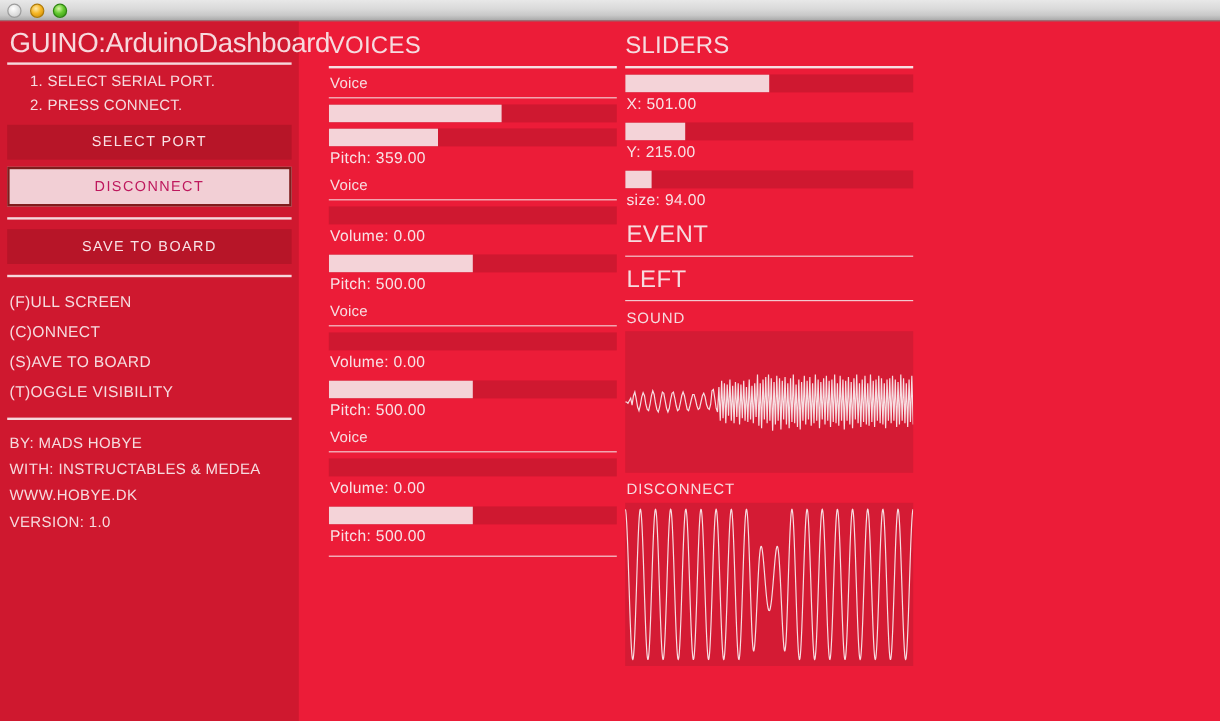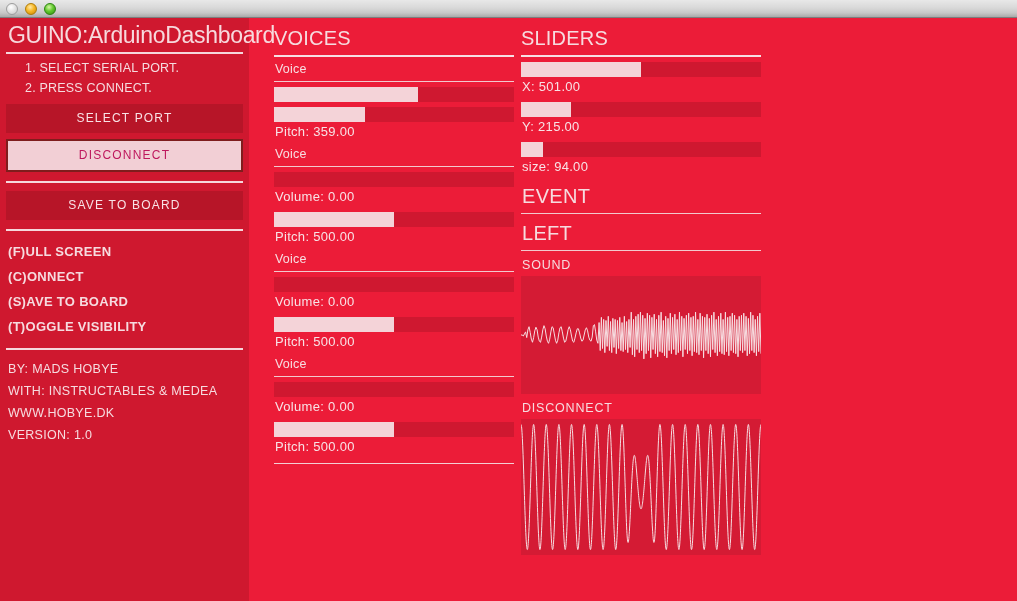--- a/index.html
+++ b/index.html
@@ -115,21 +115,20 @@
   .sep {
     height: 2px;
     background: #f6d7dc;
     margin: 9px 0 8px 0;
   }
   .shortcut {
     color: #f6dbdf;
     font-size: 13px;
     letter-spacing: 0.3px;
     padding: 5px 0 5px 2px;
-    font-weight: bold;
   }
   .credit {
     color: #f6dbdf;
     font-size: 12.5px;
     letter-spacing: 0.3px;
     padding: 4px 0 4px 2px;
   }
 
   
   .col {

